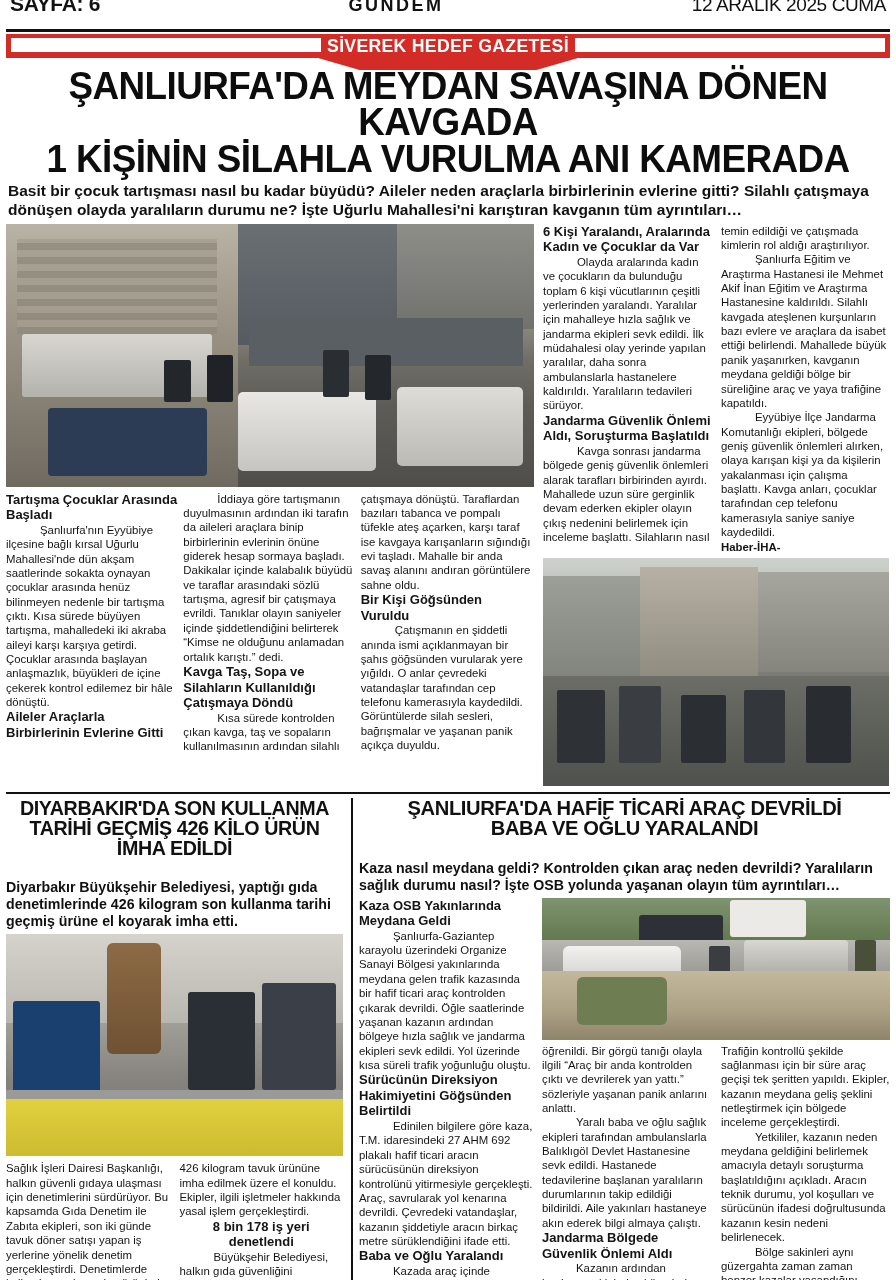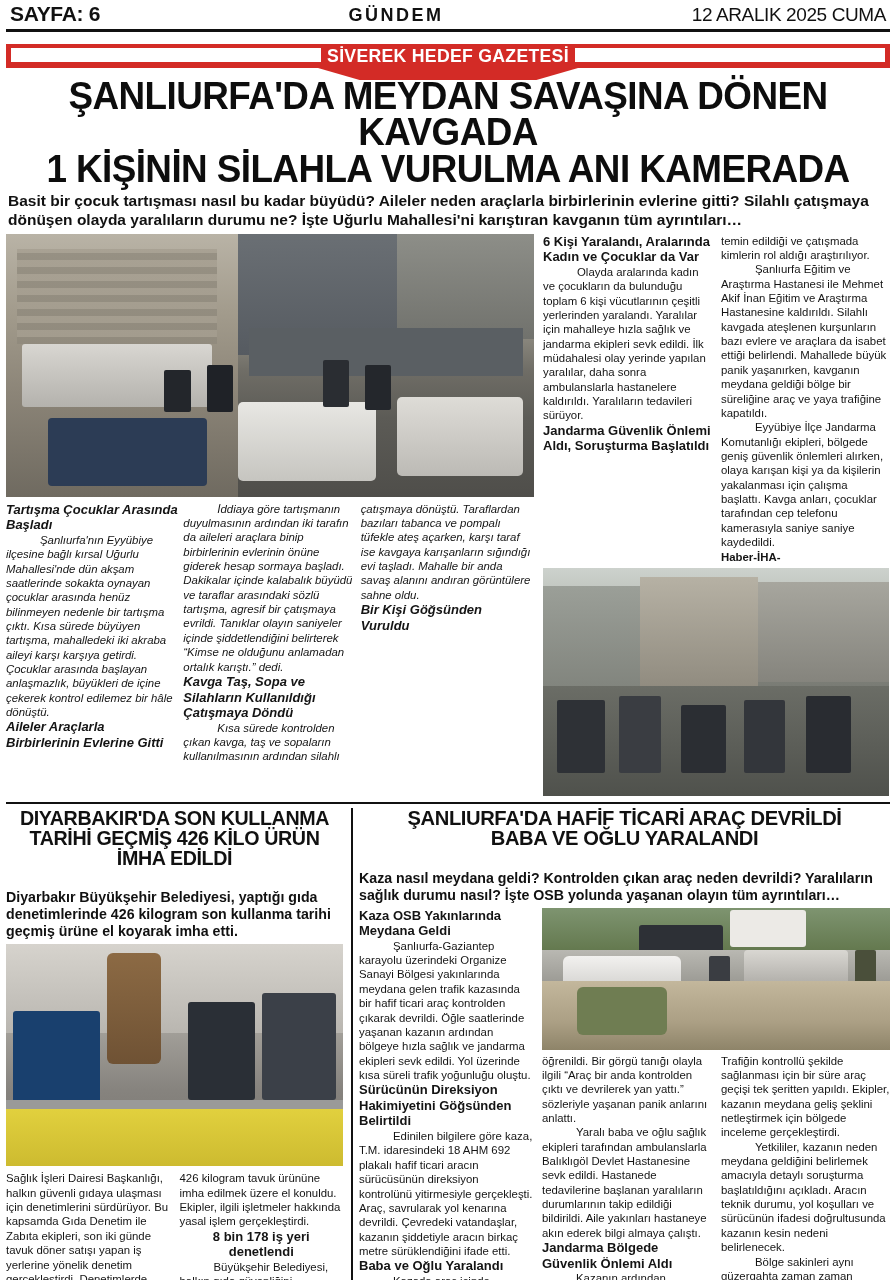--- a/index.html
+++ b/index.html
@@ -21,21 +21,21 @@
     position: relative;
     box-sizing: border-box;
     padding: 0 6px;
   }
 
   
   .masthead {
     display: flex;
     align-items: flex-end;
     justify-content: space-between;
-    padding: 4px 4px 2px 4px;
+    padding: 4px 4px 12px 4px;
     height: 28px;
     box-sizing: border-box;
   }
   .masthead-page {
     font-weight: bold;
     font-size: 21px;
     letter-spacing: -0.3px;
     font-family: "Liberation Sans", sans-serif;
   }
   .masthead-section {
@@ -51,21 +51,21 @@
   .rule-thick {
     height: 3px;
     background: #111;
     margin: 1px 0 0 0;
   }
 
   
   .ribbon-wrap {
     position: relative;
     height: 30px;
-    margin-top: 12px;
+    margin-top: 2px;
   }
   .ribbon {
     position: absolute;
     left: 0; right: 0; top: 0;
     height: 24px;
     background: #d32b26;
     display: flex;
     align-items: center;
     justify-content: center;
   }
@@ -183,21 +183,21 @@
   .sec-deck {
     font-weight: bold;
     font-size: 14.2px;
     line-height: 1.18;
     margin-top: 21px;
   }
   .divider-h { height: 2px; background: #111; }
 
   
   .cols2 { display: flex; gap: 10px; }
-  .cols3 { display: flex; gap: 4px; font-style: italic; }
+  .cols3 { display: flex; gap: 4px; }
   .flex1 { flex: 1 1 0; min-width: 0; }
 </style>
 </head>
 <body>
 
 <div class="page">
 
   <div class="masthead">
     <div class="masthead-page">SAYFA: 6</div>
     <div class="masthead-section">GÜNDEM</div>
@@ -246,30 +246,32 @@
           <p class="sub">Aileler Araçlarla Birbirlerinin Evlerine Gitti</p>
         </div>
         <div class="col flex1 body-text">
           <p class="indent">İddiaya göre tartışmanın duyulmasının ardından iki tarafın da aileleri araçlara binip birbirlerinin evlerinin önüne giderek hesap sormaya başladı. Dakikalar içinde kalabalık büyüdü ve taraflar arasındaki sözlü tartışma, agresif bir çatışmaya evrildi. Tanıklar olayın saniyeler içinde şiddetlendiğini belirterek “Kimse ne olduğunu anlamadan ortalık karıştı.” dedi.</p>
           <p class="sub">Kavga Taş, Sopa ve Silahların Kullanıldığı Çatışmaya Döndü</p>
           <p class="indent">Kısa sürede kontrolden çıkan kavga, taş ve sopaların kullanılmasının ardından silahlı</p>
         </div>
         <div class="col flex1 body-text">
           <p>çatışmaya dönüştü. Taraflardan bazıları tabanca ve pompalı tüfekle ateş açarken, karşı taraf ise kavgaya karışanların sığındığı evi taşladı. Mahalle bir anda savaş alanını andıran görüntülere sahne oldu.</p>
           <p class="sub">Bir Kişi Göğsünden Vuruldu</p>
+          <p class="indent">Çatışmanın en şiddetli anında ismi açıklanmayan bir şahıs göğsünden vurularak yere yığıldı. O anlar çevredeki vatandaşlar tarafından cep telefonu kamerasıyla kaydedildi. Görüntülerde silah sesleri, bağrışmalar ve yaşanan panik açıkça duyuldu.</p>
         </div>
       </div>
     </div>
 
     <div style="width:346px;">
       <div class="cols2">
         <div class="col flex1 body-text">
           <p class="sub">6 Kişi Yaralandı, Aralarında Kadın ve Çocuklar da Var</p>
           <p class="indent">Olayda aralarında kadın ve çocukların da bulunduğu toplam 6 kişi vücutlarının çeşitli yerlerinden yaralandı. Yaralılar için mahalleye hızla sağlık ve jandarma ekipleri sevk edildi. İlk müdahalesi olay yerinde yapılan yaralılar, daha sonra ambulanslarla hastanelere kaldırıldı. Yaralıların tedavileri sürüyor.</p>
           <p class="sub">Jandarma Güvenlik Önlemi Aldı, Soruşturma Başlatıldı</p>
+          <p class="indent">Kavga sonrası jandarma bölgede geniş güvenlik önlemleri alarak tarafları birbirinden ayırdı. Mahallede uzun süre gerginlik devam ederken ekipler olayın çıkış nedenini belirlemek için inceleme başlattı. Silahların nasıl</p>
         </div>
         <div class="col flex1 body-text">
           <p>temin edildiği ve çatışmada kimlerin rol aldığı araştırılıyor.</p>
           <p class="indent">Şanlıurfa Eğitim ve Araştırma Hastanesi ile Mehmet Akif İnan Eğitim ve Araştırma Hastanesine kaldırıldı. Silahlı kavgada ateşlenen kurşunların bazı evlere ve araçlara da isabet ettiği belirlendi. Mahallede büyük panik yaşanırken, kavganın meydana geldiği bölge bir süreliğine araç ve yaya trafiğine kapatıldı.</p>
           <p class="indent">Eyyübiye İlçe Jandarma Komutanlığı ekipleri, bölgede geniş güvenlik önlemleri alırken, olaya karışan kişi ya da kişilerin yakalanması için çalışma başlattı. Kavga anları, çocuklar tarafından cep telefonu kamerasıyla saniye saniye kaydedildi.</p>
           <p class="credit">Haber-İHA-</p>
         </div>
       </div>
       <div class="photo" id="photo-street-scene" style="margin-top:4px;">
         <div class="ph-obj" style="left:0;top:0;width:100%;height:26%;background:linear-gradient(180deg,#cdd2cd 0%,#aeb2ab 100%);"></div>
@@ -327,21 +329,21 @@
         <span class="h1" style="font-size:21px;">ŞANLIURFA'DA HAFİF TİCARİ ARAÇ DEVRİLDİ</span>
         <span class="h2" style="font-size:21px;">BABA VE OĞLU YARALANDI</span>
       </div>
       <div class="sec-deck">Kaza nasıl meydana geldi? Kontrolden çıkan araç neden devrildi? Yaralıların sağlık durumu nasıl? İşte OSB yolunda yaşanan olayın tüm ayrıntıları…</div>
 
       <div style="display:flex; gap:9px; margin-top:4px;">
         <div style="width:174px;" class="body-text">
           <p class="sub">Kaza OSB Yakınlarında Meydana Geldi</p>
           <p class="indent">Şanlıurfa-Gaziantep karayolu üzerindeki Organize Sanayi Bölgesi yakınlarında meydana gelen trafik kazasında bir hafif ticari araç kontrolden çıkarak devrildi. Öğle saatlerinde yaşanan kazanın ardından bölgeye hızla sağlık ve jandarma ekipleri sevk edildi. Yol üzerinde kısa süreli trafik yoğunluğu oluştu.</p>
           <p class="sub">Sürücünün Direksiyon Hakimiyetini Göğsünden Belirtildi</p>
-          <p class="indent">Edinilen bilgilere göre kaza, T.M. idaresindeki 18 AHM 692 plakalı hafif ticari aracın sürücüsünün direksiyon kontrolünü yitirmesiyle gerçekleşti. Araç, savrularak yol kenarına devrildi. Çevredeki vatandaşlar, kazanın şiddetiyle aracın birkaç metre sürüklendiğini ifade etti.</p>
+          <p class="indent">Edinilen bilgilere göre kaza, T.M. idaresindeki 27 AHM 692 plakalı hafif ticari aracın sürücüsünün direksiyon kontrolünü yitirmesiyle gerçekleşti. Araç, savrularak yol kenarına devrildi. Çevredeki vatandaşlar, kazanın şiddetiyle aracın birkaç metre sürüklendiğini ifade etti.</p>
           <p class="sub">Baba ve Oğlu Yaralandı</p>
           <p class="indent">Kazada araç içinde bulunan sürücü T.M. ile yanında bulunan oğlu F.M. yaralandı. Yaralıların olay anında büyük korku yaşadığı belirlenirken, sağlık ekipleri tarafından yapılan ilk müdahalenin ardından durumlarının stabil olduğu</p>
         </div>
 
         <div style="flex:1 1 0; min-width:0;">
           <div class="photo" id="photo-crash-scene">
             <div class="ph-obj" style="left:0;top:0;width:100%;height:30%;background:linear-gradient(180deg,#7e9470 0%,#64794f 100%);"></div>
             <div class="ph-obj" style="left:54%;top:2%;width:22%;height:26%;background:#eceae6;border-radius:3px;"></div>
             <div class="ph-obj" style="left:28%;top:12%;width:24%;height:22%;background:#2d3036;border-radius:3px;"></div>
             <div class="ph-obj" style="left:0;top:30%;width:100%;height:22%;background:linear-gradient(180deg,#b9b8b2 0%,#9d9c96 100%);"></div>

